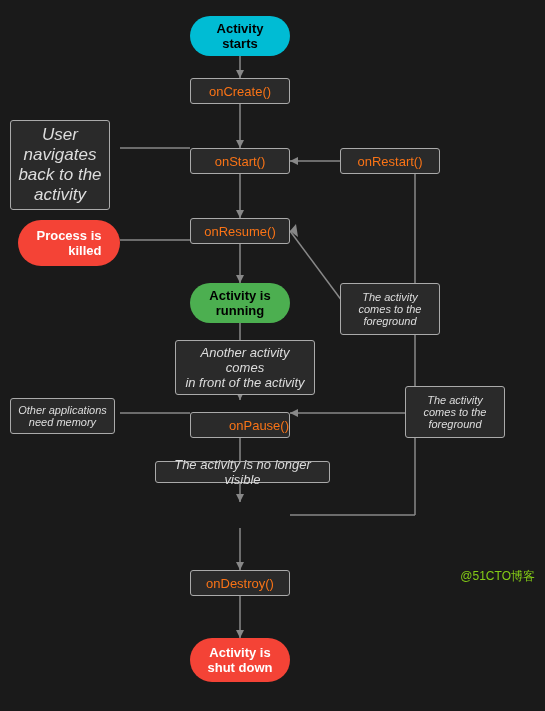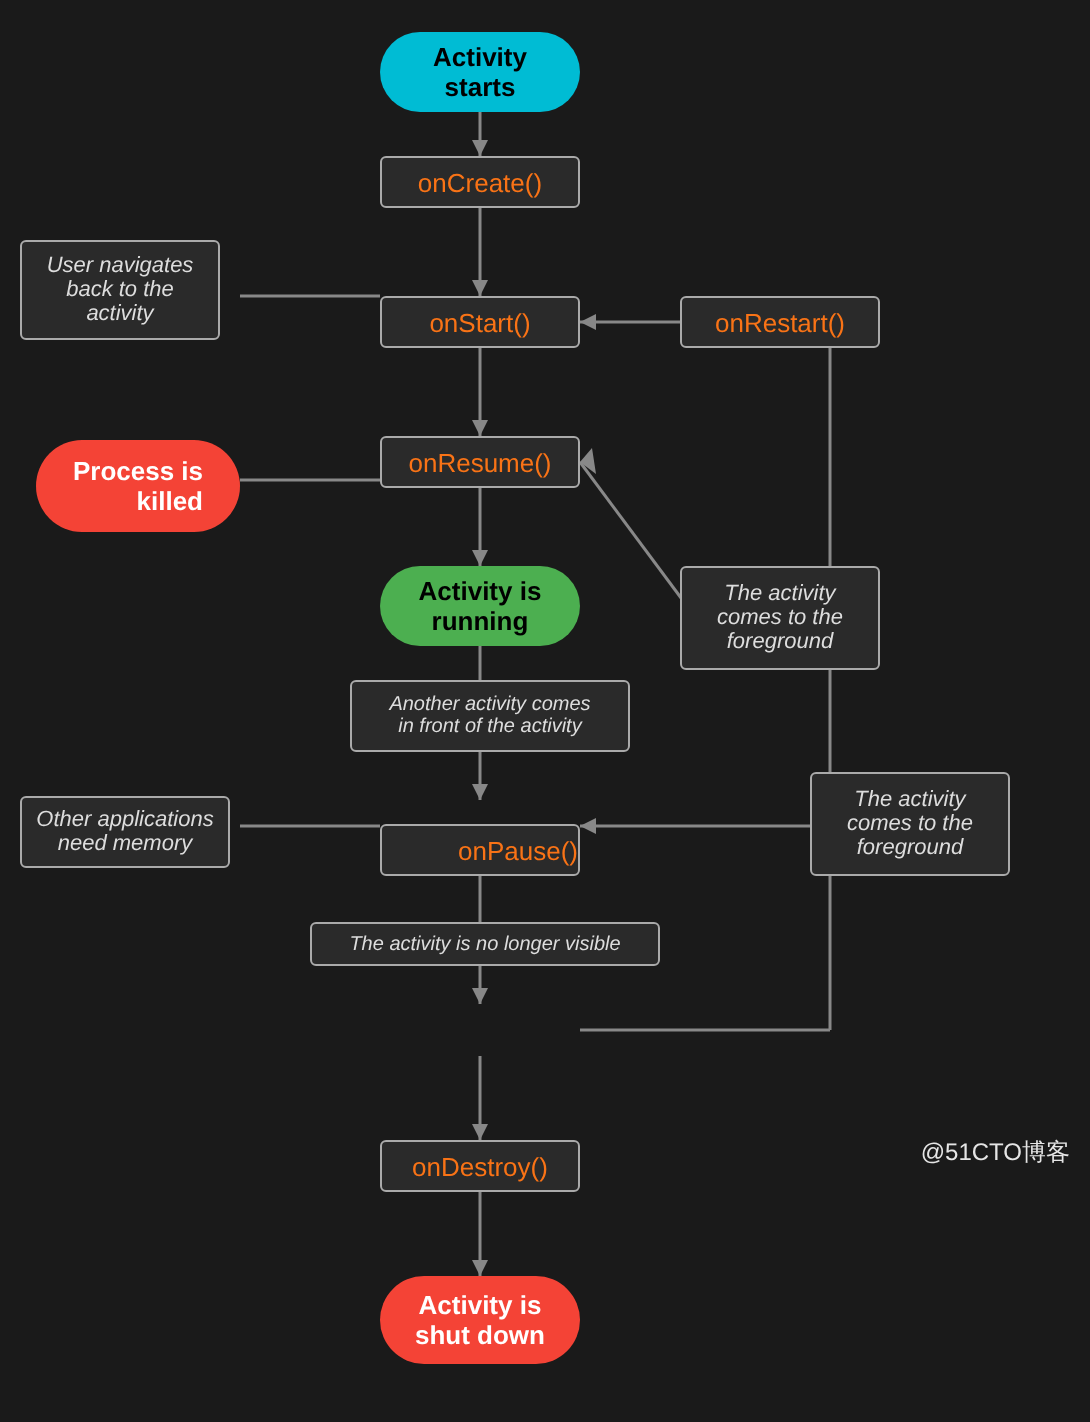--- a/index.html
+++ b/index.html
@@ -46,21 +46,21 @@
     }
 
     
     .note {
       border: 1.5px solid #aaa;
       background: #2a2a2a;
       display: flex;
       align-items: center;
       justify-content: center;
       text-align: center;
-      font-size: 10px;
+      font-size: 13px;
       color: #ddd;
       position: absolute;
       border-radius: 3px;
       font-style: italic;
       padding: 4px 6px;
     }
 
     
     .cyan-pill { background: #00bcd4; color: #000; }
     .green-pill { background: #4caf50; color: #000; }
@@ -72,21 +72,21 @@
       top: 0; left: 0;
       width: 545px;
       height: 711px;
       pointer-events: none;
     }
 
     .watermark {
       position: absolute;
       bottom: 8px;
       right: 10px;
-      color: #e5e5e5;
+      color: #84cc16;
       font-size: 12px;
     }
   </style>
 </head>
 <body>
 
 <div class="diagram">
 
   <svg class="connectors">
 
@@ -182,21 +182,21 @@
 
   <div class="rect" style="left:190px; top:570px; width:100px; height:26px;">
     <span>onDestroy()</span>
   </div>
 
   <div class="pill red-pill" style="left:190px; top:638px; width:100px; height:44px; font-size:13px;">
     <span style="white-space:pre-line; text-align:center;">Activity is
 shut down</span>
   </div>
 
-  <div class="note" style="left:10px; top:120px; width:100px; min-height:50px; font-size:11px;">
+  <div class="note" style="left:10px; top:120px; width:100px; min-height:50px; font-size:17px;">
     <span style="white-space:pre-line;">User navigates
 back to the
 activity</span>
   </div>
 
   <div class="pill red-pill" style="left:18px; top:220px; width:102px; height:46px; font-size:13px; border-radius:30px;">
     <span style="white-space:pre-line; text-align:right;">Process is
 killed</span>
   </div>
 

